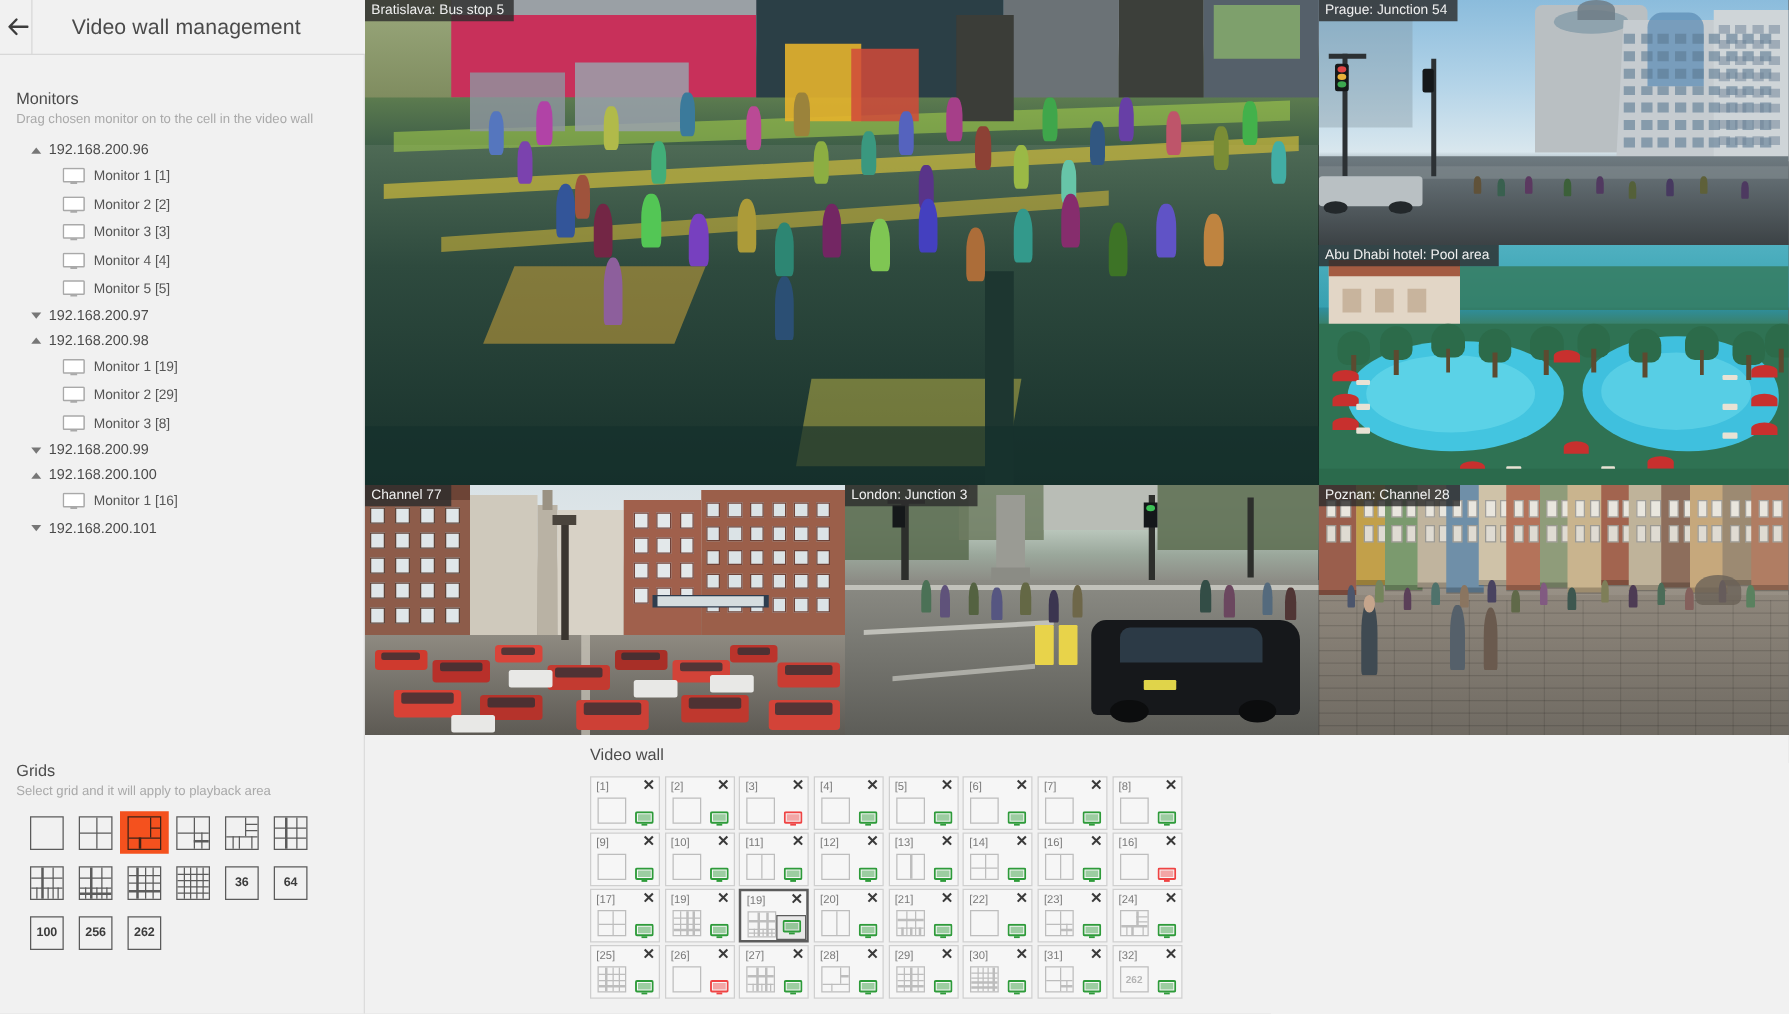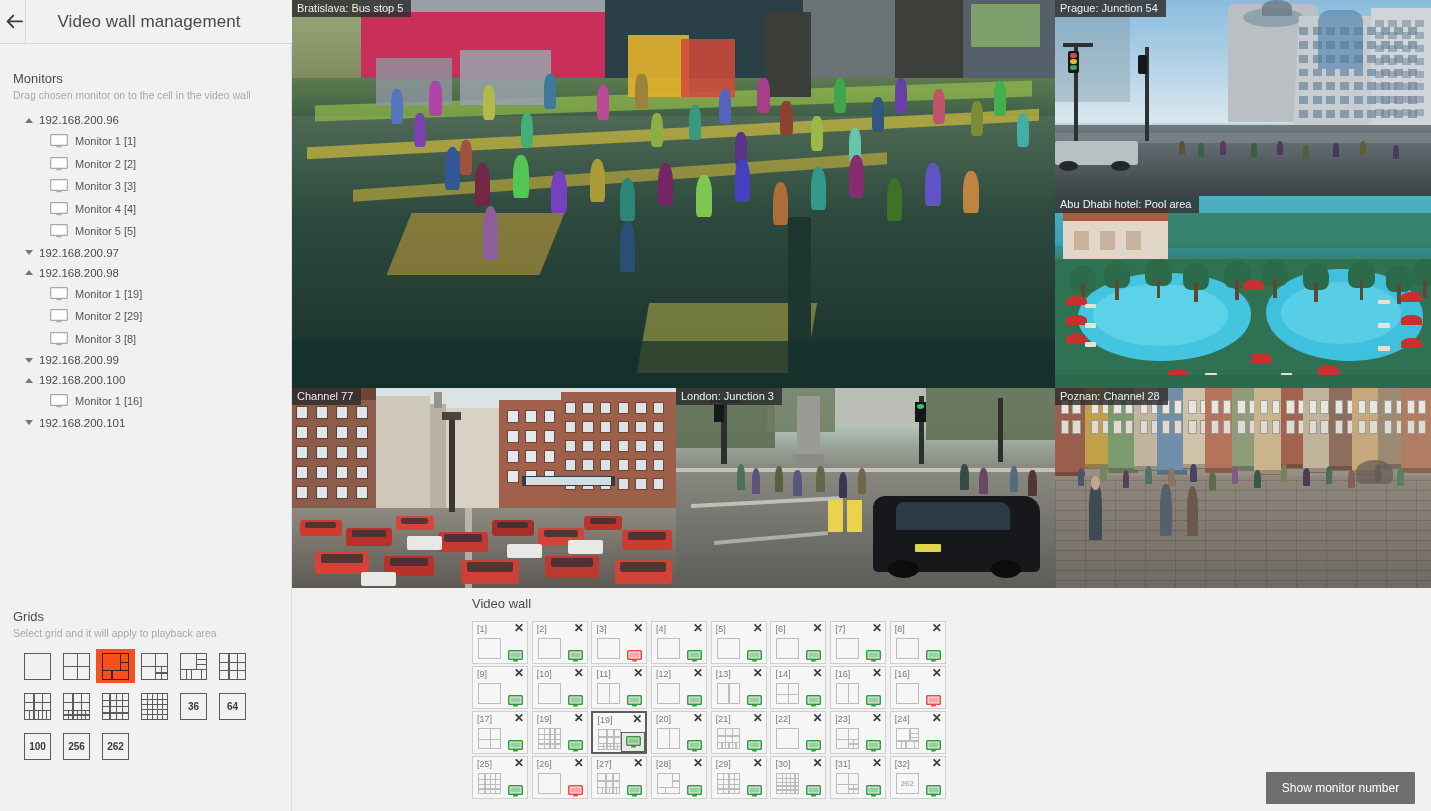--- a/index.html
+++ b/index.html
@@ -1345,17 +1345,14 @@
             <div class="cell-262">262</div>
             <div class="cell-mon"><svg width="15" height="12" viewBox="0 0 15 12">
                 <rect x="0.8" y="0.8" width="13.4" height="8.4" rx="0.8" fill="none" stroke="#2e9b3a" stroke-width="1.5"></rect>
                 <rect x="2.4" y="2.4" width="10.2" height="5.2" fill="#2e9b3a" opacity="0.45"></rect>
                 <rect x="5.2" y="10" width="4.6" height="1.5" fill="#2e9b3a"></rect>
               </svg></div>
           </div>
         </div>
     </div>
 
-    <div class="show-btn">
-      <button class="btn">Show monitor number</button>
-    </div>
   </div>
 </div>
 
 </body></html>

